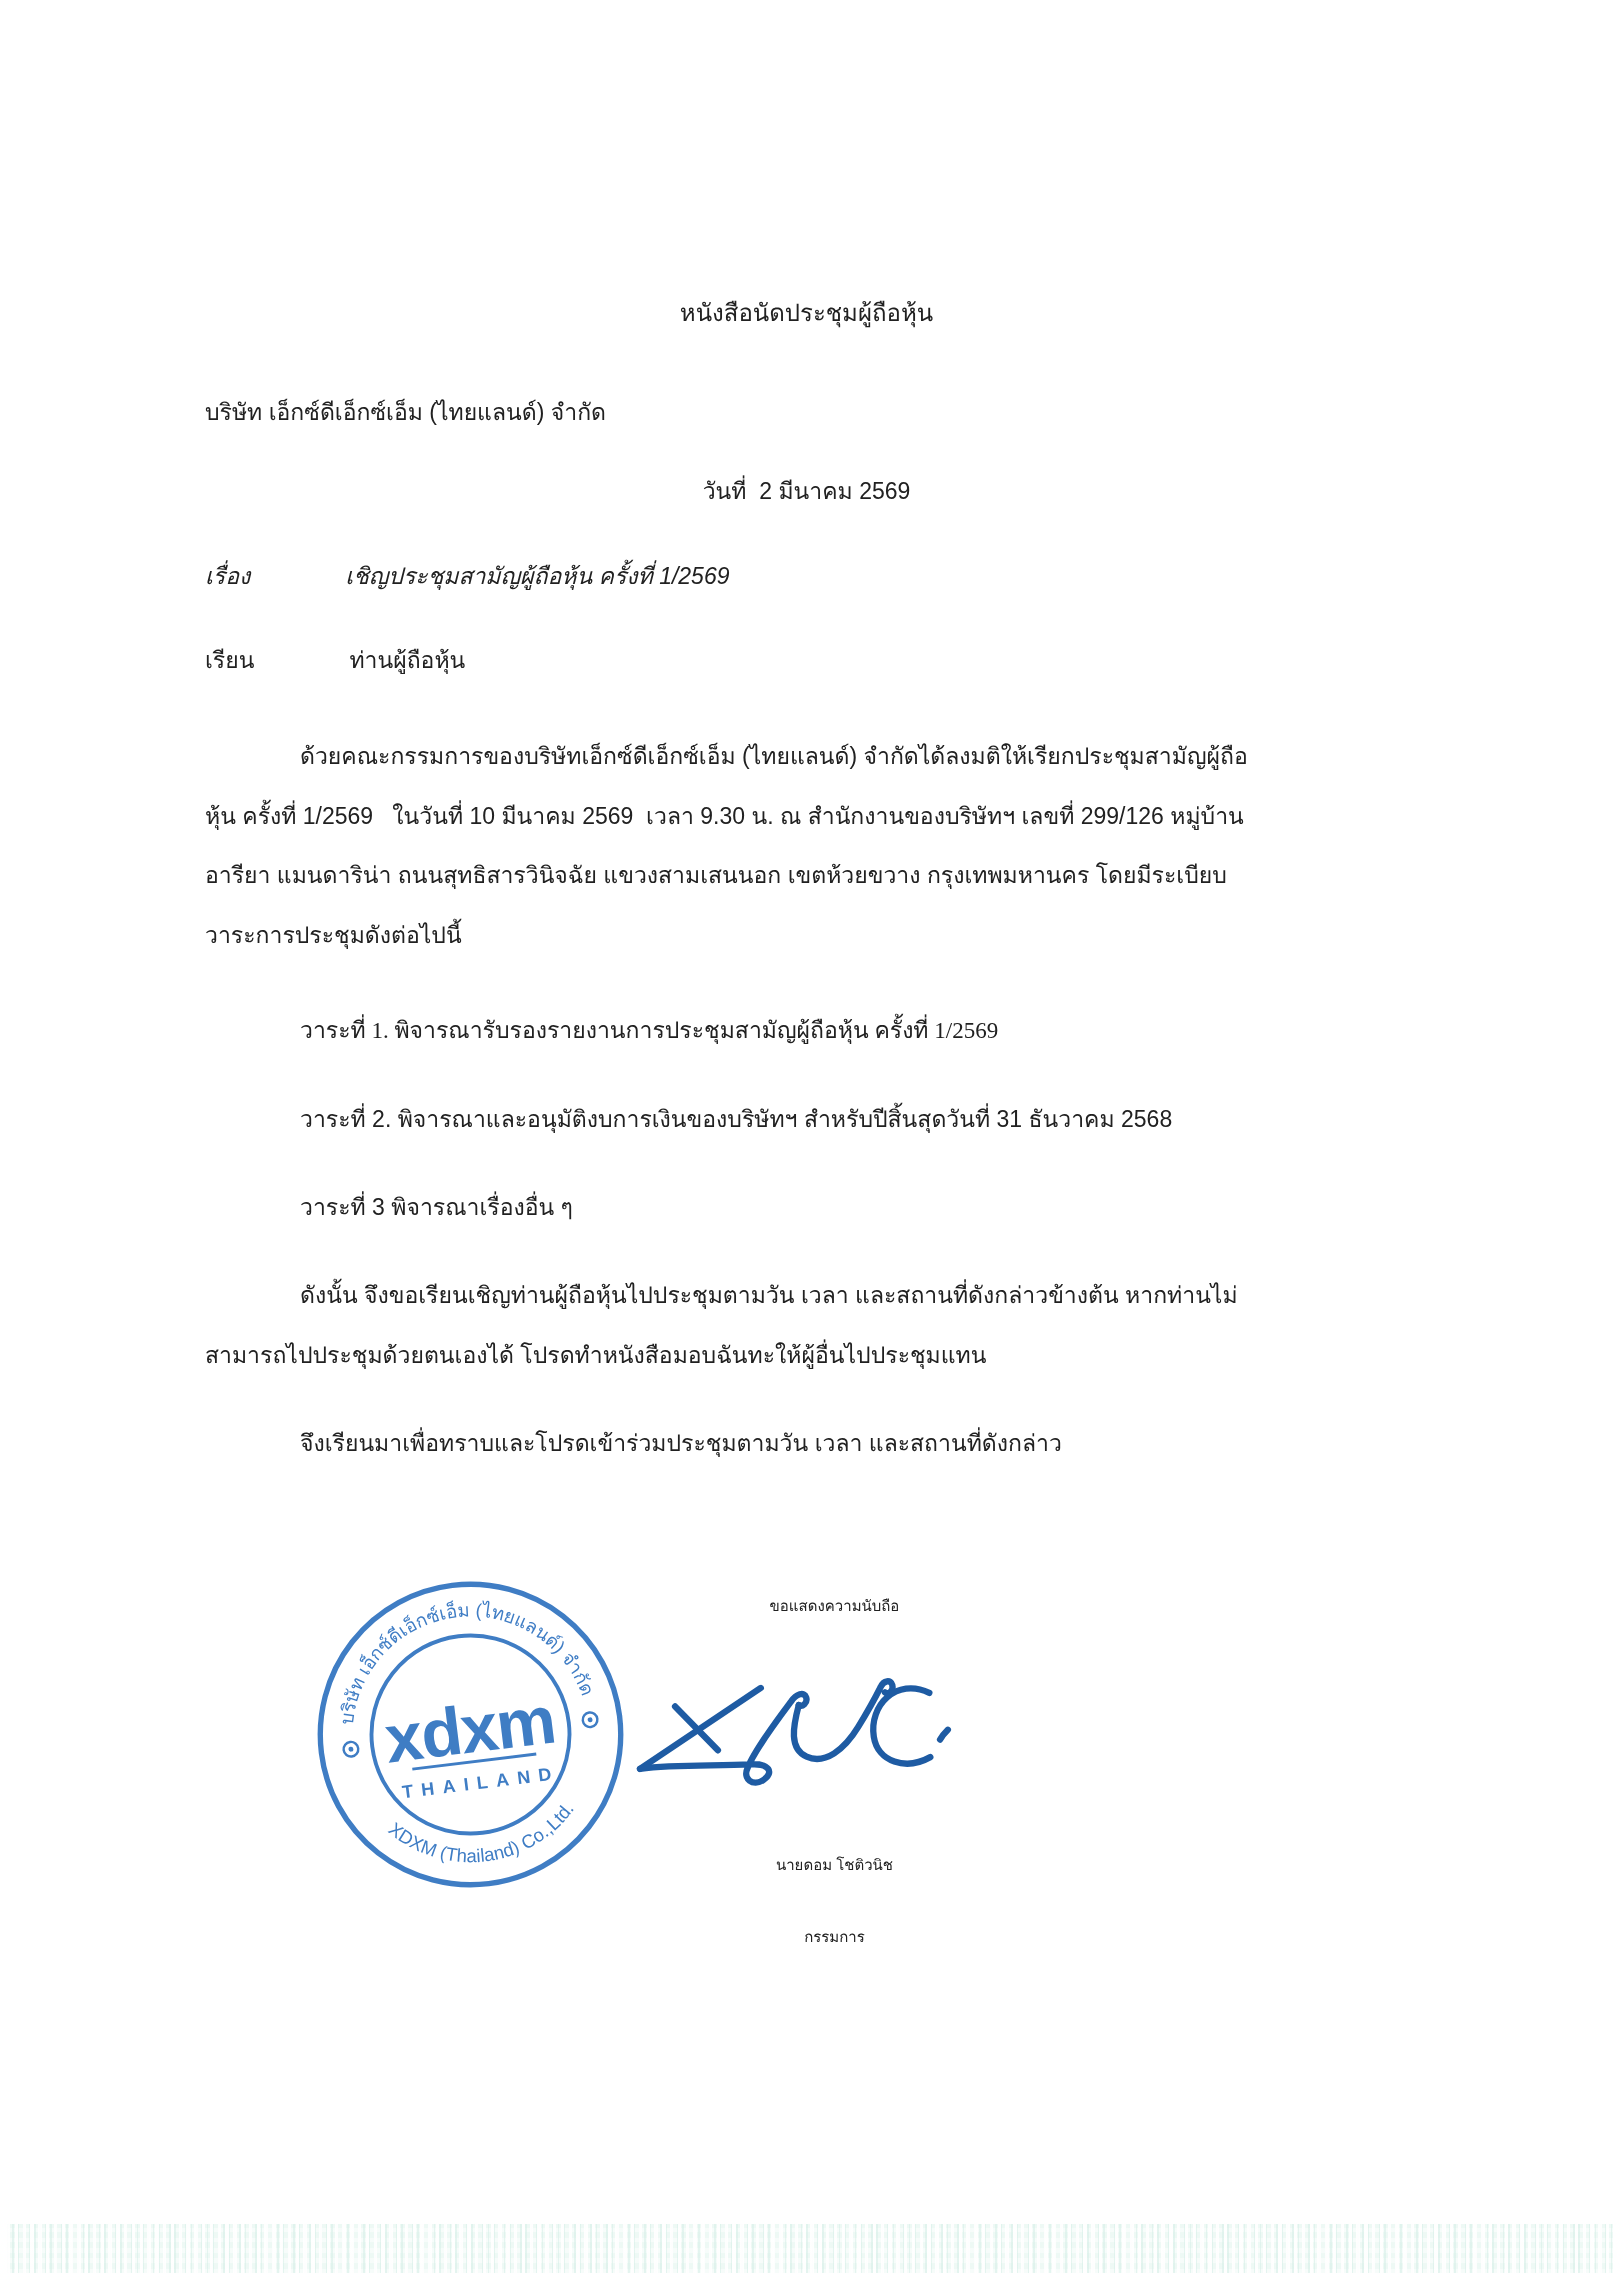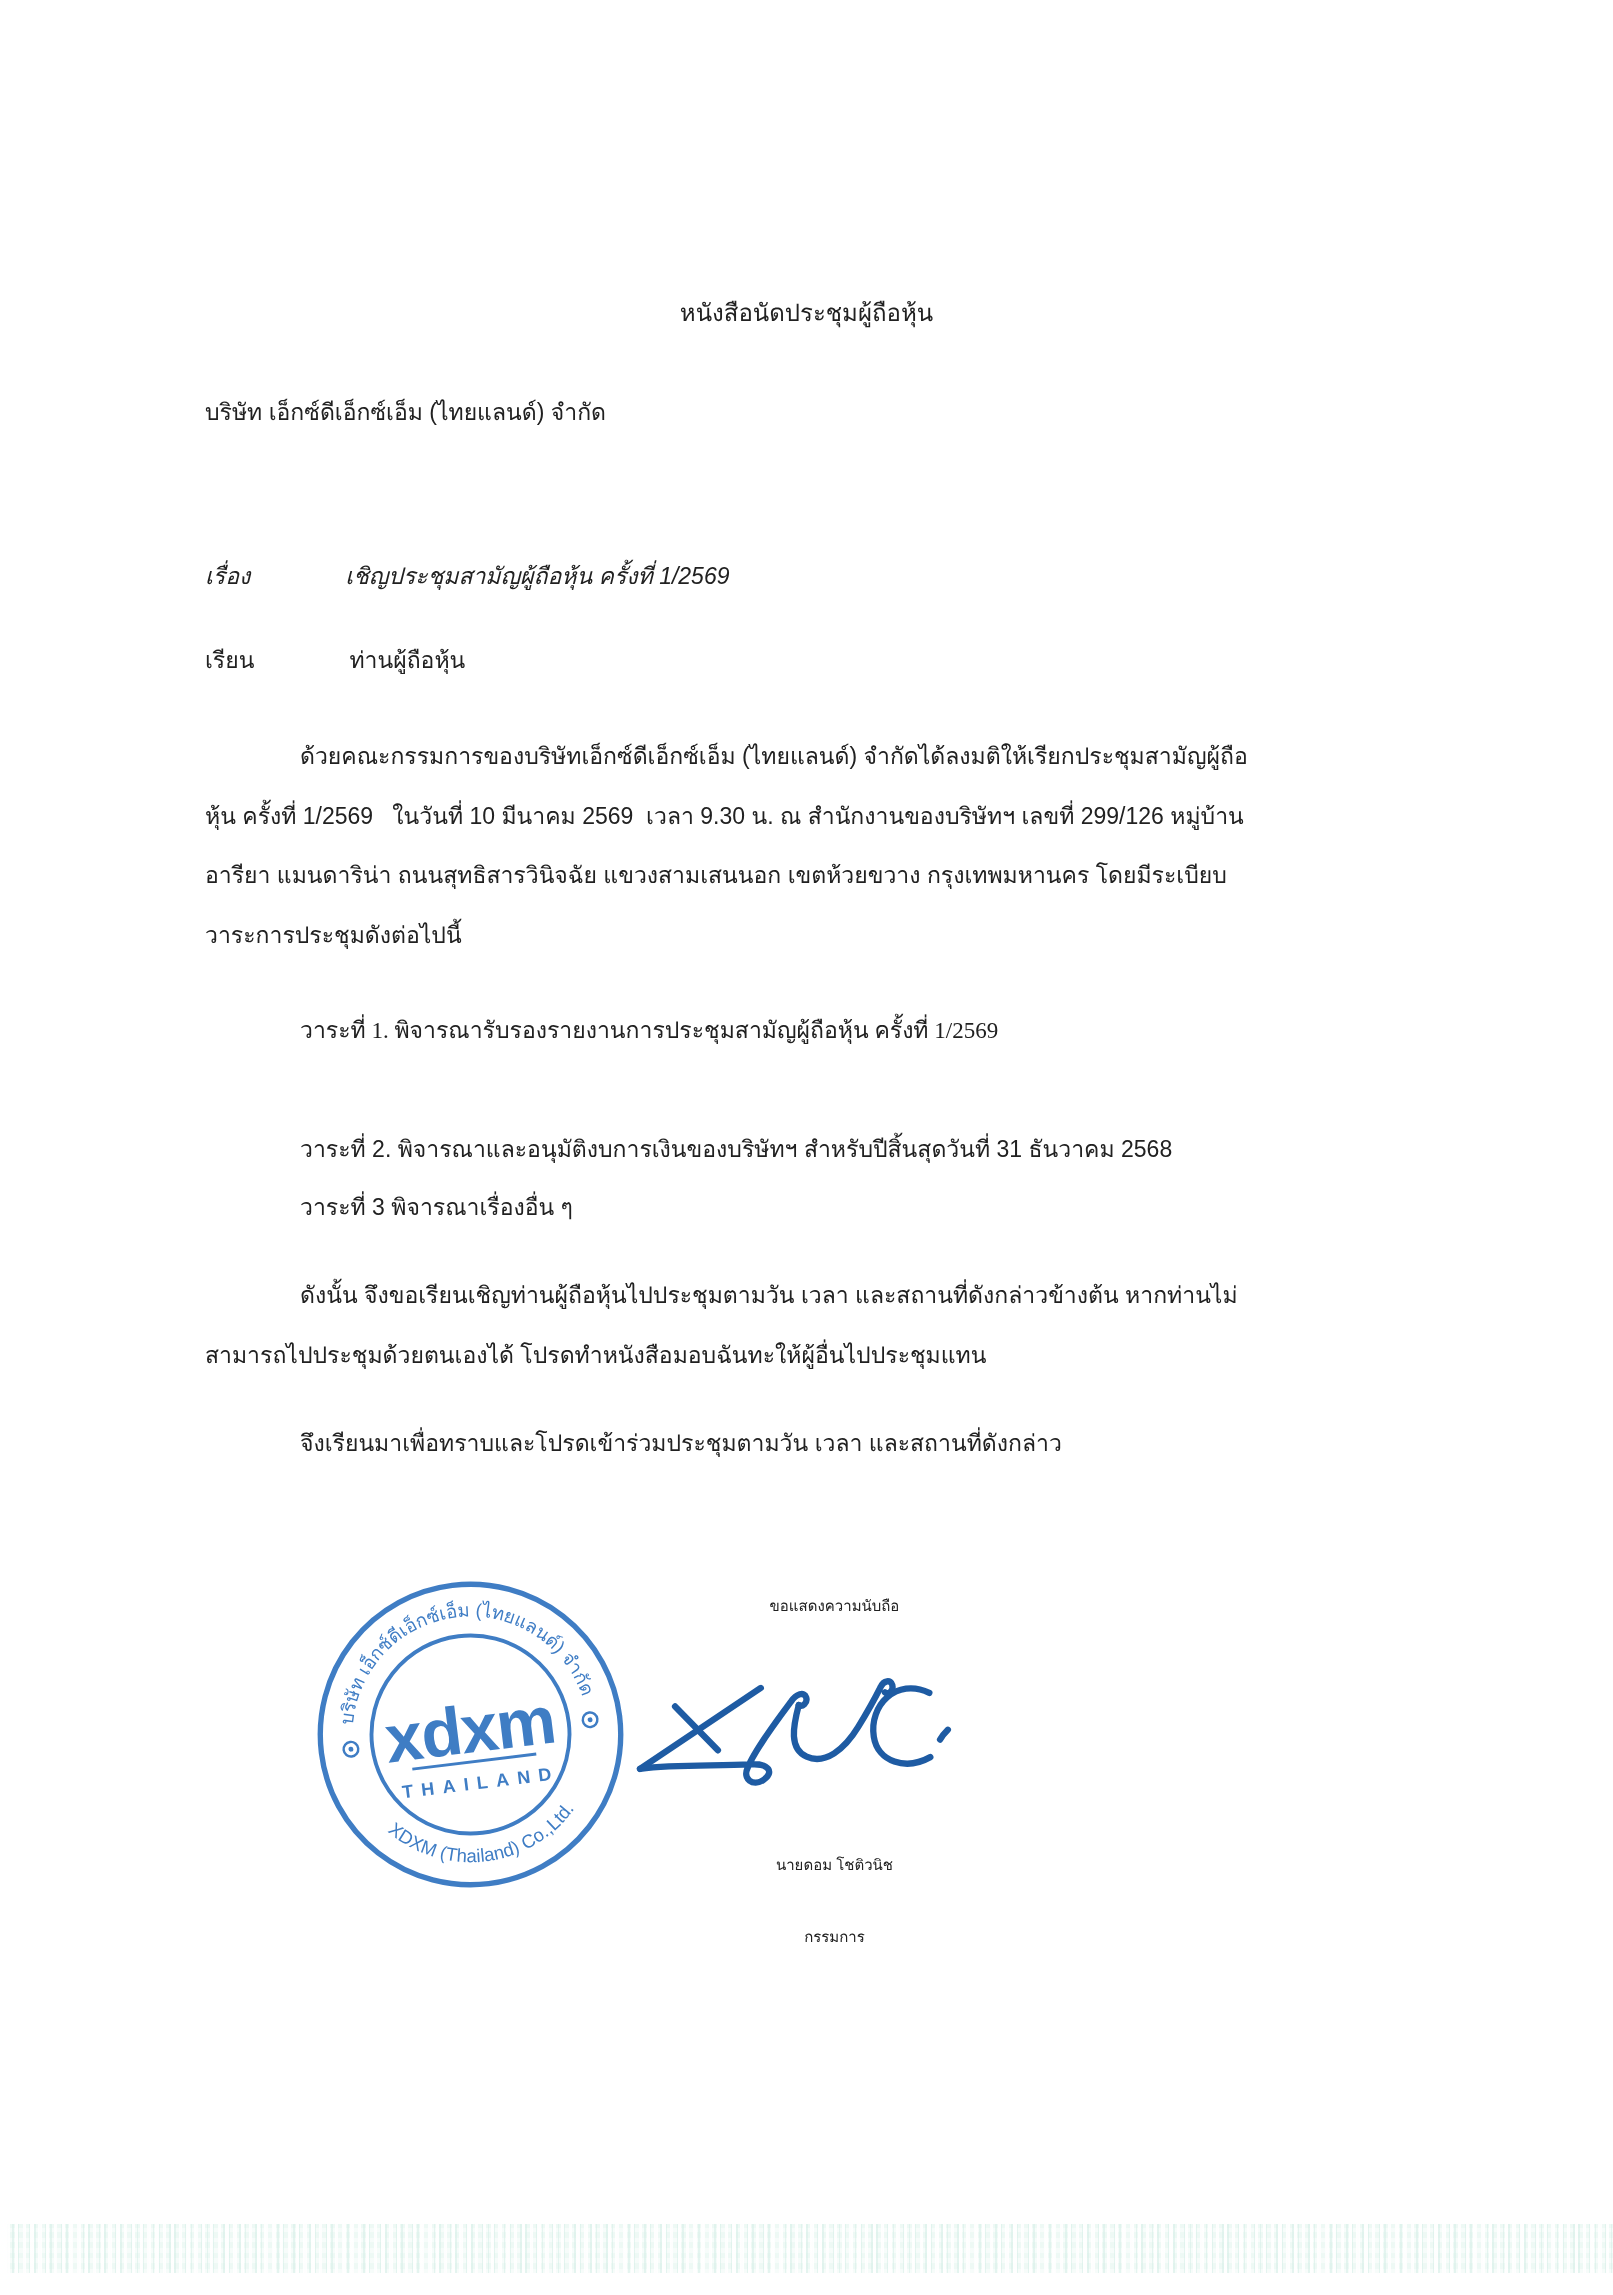--- a/index.html
+++ b/index.html
@@ -43,32 +43,33 @@
 </style>
 </head>
 <body>
 
 <div class="page">
 
   <div class="line centered doc-title">หนังสือนัดประชุมผู้ถือหุ้น</div>
 
   <div class="line lm" style="top:388px;">บริษัท เอ็กซ์ดีเอ็กซ์เอ็ม (ไทยแลนด์) จำกัด</div>
 
+  <div class="line centered" style="top:467px;">วันที่  2 มีนาคม 2569</div>
 
   <div class="line lm" style="top:552px;font-style:italic;"><span>เรื่อง</span><span class="label-gap"></span><span>เชิญประชุมสามัญผู้ถือหุ้น ครั้งที่ 1/2569</span></div>
 
   <div class="line lm" style="top:636px;"><span>เรียน</span><span class="label-gap"></span><span>ท่านผู้ถือหุ้น</span></div>
 
   <div class="line ind" style="top:732px;">ด้วยคณะกรรมการของบริษัทเอ็กซ์ดีเอ็กซ์เอ็ม (ไทยแลนด์) จำกัดได้ลงมติให้เรียกประชุมสามัญผู้ถือ</div>
   <div class="line lm" style="top:792px;">หุ้น ครั้งที่ 1/2569   ในวันที่ 10 มีนาคม 2569  เวลา 9.30 น. ณ สำนักงานของบริษัทฯ เลขที่ 299/126 หมู่บ้าน</div>
   <div class="line lm" style="top:851px;">อารียา แมนดาริน่า ถนนสุทธิสารวินิจฉัย แขวงสามเสนนอก เขตห้วยขวาง กรุงเทพมหานคร โดยมีระเบียบ</div>
   <div class="line lm" style="top:911px;">วาระการประชุมดังต่อไปนี้</div>
 
   <div class="line ind" style="top:1006px;font-family:Liberation Serif, serif;">วาระที่ 1. พิจารณารับรองรายงานการประชุมสามัญผู้ถือหุ้น ครั้งที่ 1/2569</div>
-  <div class="line ind" style="top:1125px;">วาระที่ 2. พิจารณาและอนุมัติงบการเงินของบริษัทฯ สำหรับปีสิ้นสุดวันที่ 31 ธันวาคม 2568</div>
+  <div class="line ind" style="top:1095px;">วาระที่ 2. พิจารณาและอนุมัติงบการเงินของบริษัทฯ สำหรับปีสิ้นสุดวันที่ 31 ธันวาคม 2568</div>
   <div class="line ind" style="top:1183px;">วาระที่ 3 พิจารณาเรื่องอื่น ๆ</div>
 
   <div class="line ind" style="top:1271px;">ดังนั้น จึงขอเรียนเชิญท่านผู้ถือหุ้นไปประชุมตามวัน เวลา และสถานที่ดังกล่าวข้างต้น หากท่านไม่</div>
   <div class="line lm" style="top:1331px;">สามารถไปประชุมด้วยตนเองได้ โปรดทำหนังสือมอบฉันทะให้ผู้อื่นไปประชุมแทน</div>
 
   <div class="line ind" style="top:1419px;">จึงเรียนมาเพื่อทราบและโปรดเข้าร่วมประชุมตามวัน เวลา และสถานที่ดังกล่าว</div>
 
   <div class="sig-block-line" style="top:1581px;">ขอแสดงความนับถือ</div>
 
   <div class="stamp-wrap">

